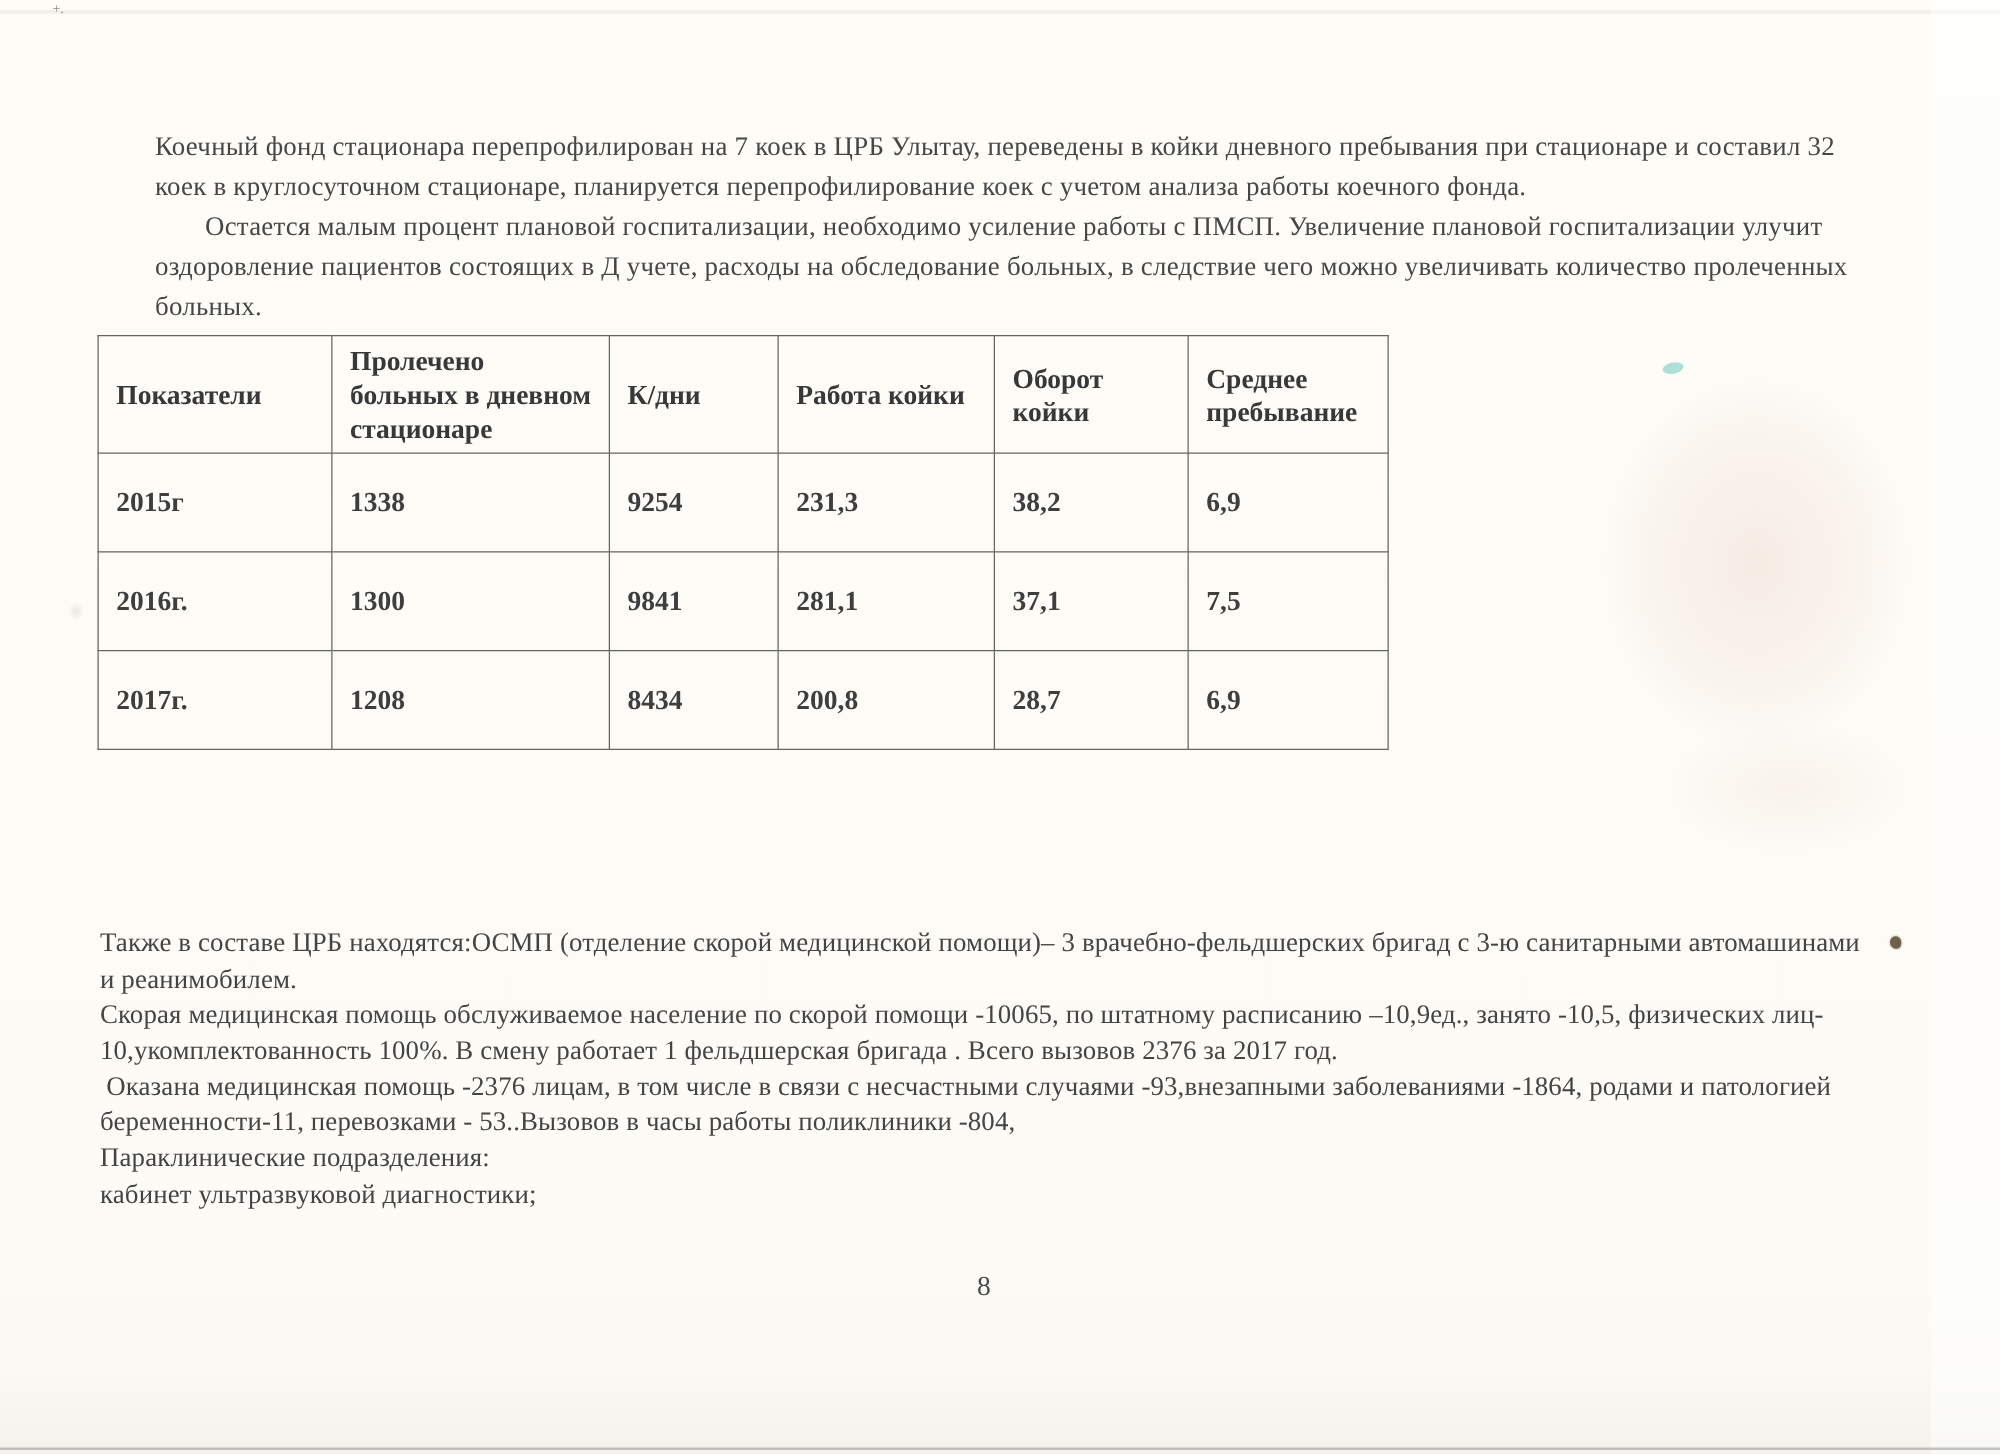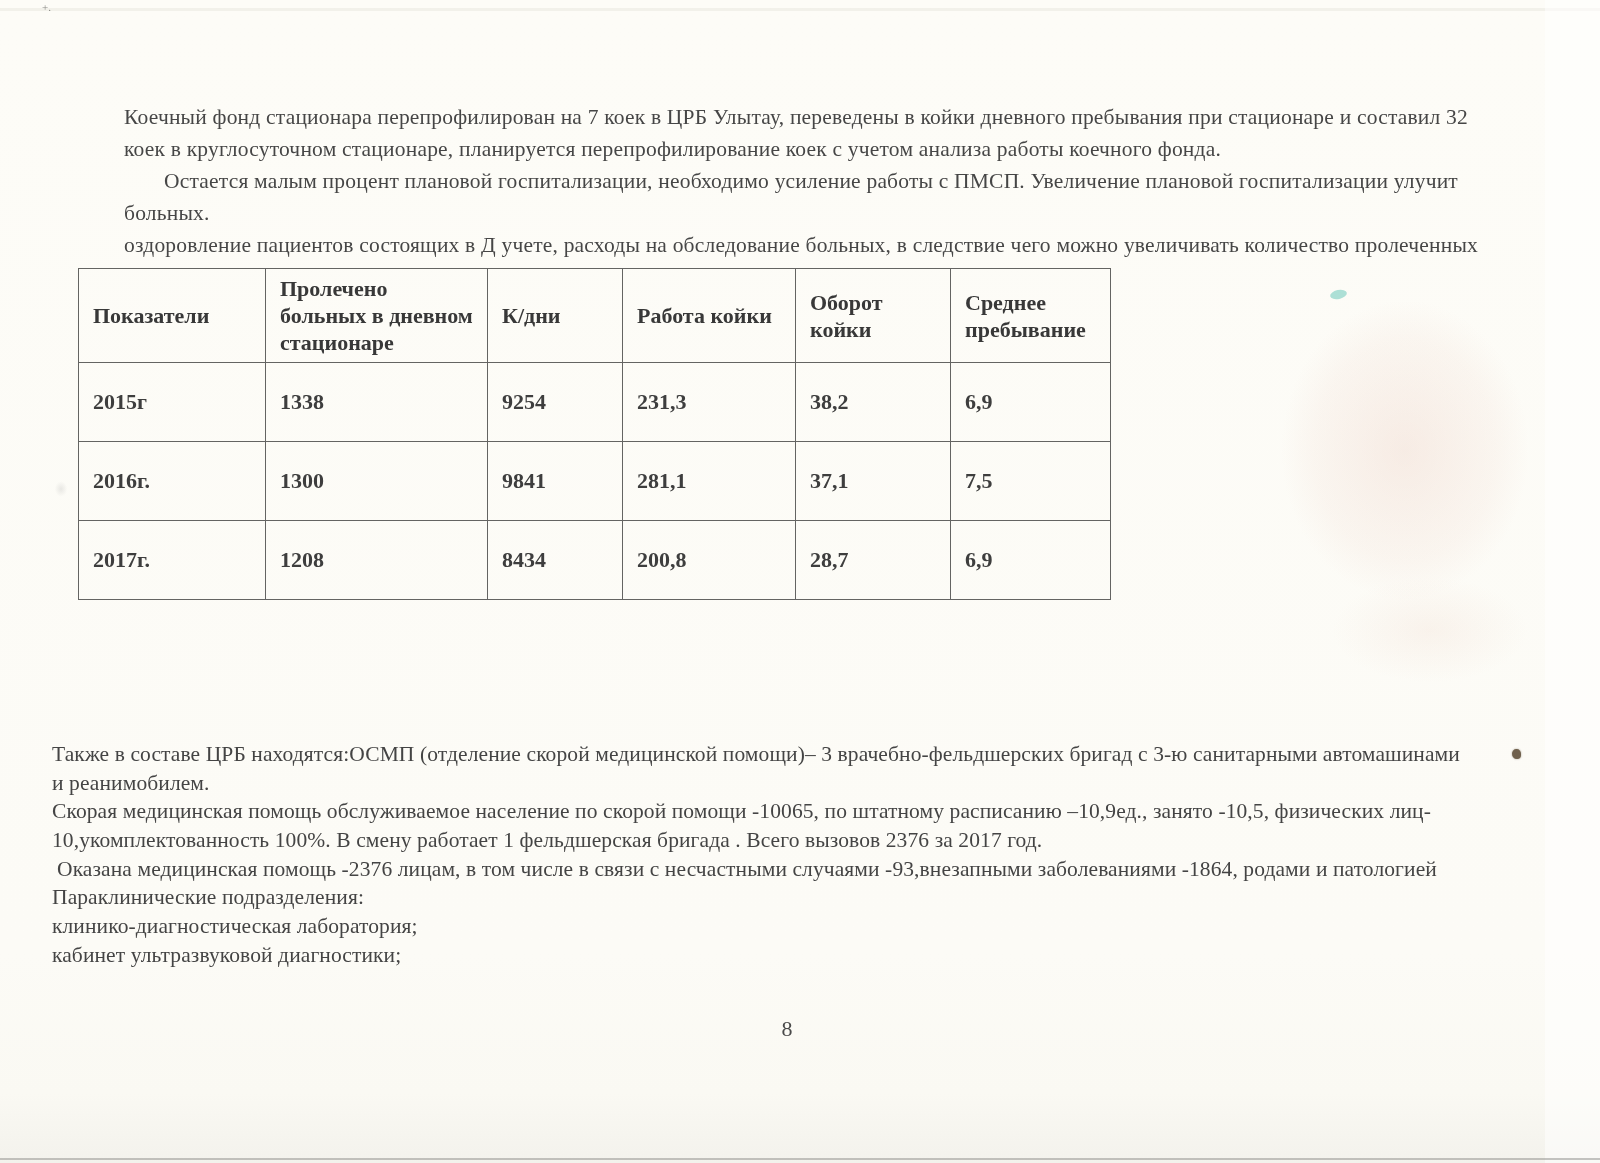--- a/index.html
+++ b/index.html
@@ -121,20 +121,21 @@
     top: 740px;
     width: 1500px;
     font-size: 21.5px;
     color: #444444;
     letter-spacing: 0.1px;
   }
   .body-text .line {
     height: 28.7px;
     line-height: 28.7px;
     white-space: nowrap;
+    margin-left: 28px;
   }
   .body-text .line.sp1 { padding-left: 5px; }
 
   .page-number {
     position: absolute;
     left: 762px;
     top: 1016px;
     width: 50px;
     text-align: center;
     font-size: 22px;
@@ -153,22 +154,22 @@
   <div class="mark-teal"></div>
   <div class="mark-dot"></div>
   <div class="mark-corner">+.</div>
   <div class="mark-smudge-left"></div>
   <div class="edge-bottom-line"></div>
 
   <div class="intro">
     <div class="line">Коечный фонд  стационара перепрофилирован на 7 коек в ЦРБ Улытау, переведены в койки дневного пребывания при стационаре  и составил 32</div>
     <div class="line">коек в круглосуточном стационаре,  планируется перепрофилирование коек с учетом анализа работы  коечного фонда.</div>
     <div class="line indent">Остается малым процент плановой госпитализации, необходимо усиление работы с ПМСП. Увеличение плановой госпитализации улучит</div>
+    <div class="line">оздоровление пациентов состоящих в Д учете, расходы на обследование больных, в следствие чего можно увеличивать количество пролеченных</div>
     <div class="line">больных.</div>
-    <div class="line">оздоровление пациентов состоящих в Д учете, расходы на обследование больных, в следствие чего можно увеличивать количество пролеченных</div>
   </div>
 
   <table class="stats">
     <colgroup>
       <col class="col-1">
         <col class="col-2">
         <col class="col-3">
       <col class="col-4">
         <col class="col-5">
         <col class="col-6">
@@ -210,20 +211,20 @@
       </tr>
     </tbody>
   </table>
 
   <div class="body-text">
     <div class="line">Также в составе ЦРБ находятся:ОСМП (отделение скорой медицинской помощи)– 3 врачебно-фельдшерских бригад с 3-ю санитарными автомашинами</div>
     <div class="line">и реанимобилем.</div>
     <div class="line">Скорая медицинская помощь обслуживаемое население по скорой помощи  -10065, по штатному расписанию –10,9ед., занято -10,5, физических лиц-</div>
     <div class="line">10,укомплектованность 100%. В смену работает 1 фельдшерская бригада .   Всего вызовов 2376  за 2017 год.</div>
     <div class="line sp1">Оказана медицинская помощь -2376 лицам, в том числе в связи с несчастными случаями -93,внезапными заболеваниями -1864, родами и патологией</div>
+    <div class="line">беременности-11, перевозками - 53..Вызовов в часы работы поликлиники -804,</div>
     <div class="line">Параклинические подразделения:</div>
-    <div class="line">клинико-диагностическая лаборатория;</div>
     <div class="line">кабинет ультразвуковой диагностики;</div>
   </div>
 
   <div class="page-number">8</div>
 
 </div>
 
 </body></html>

